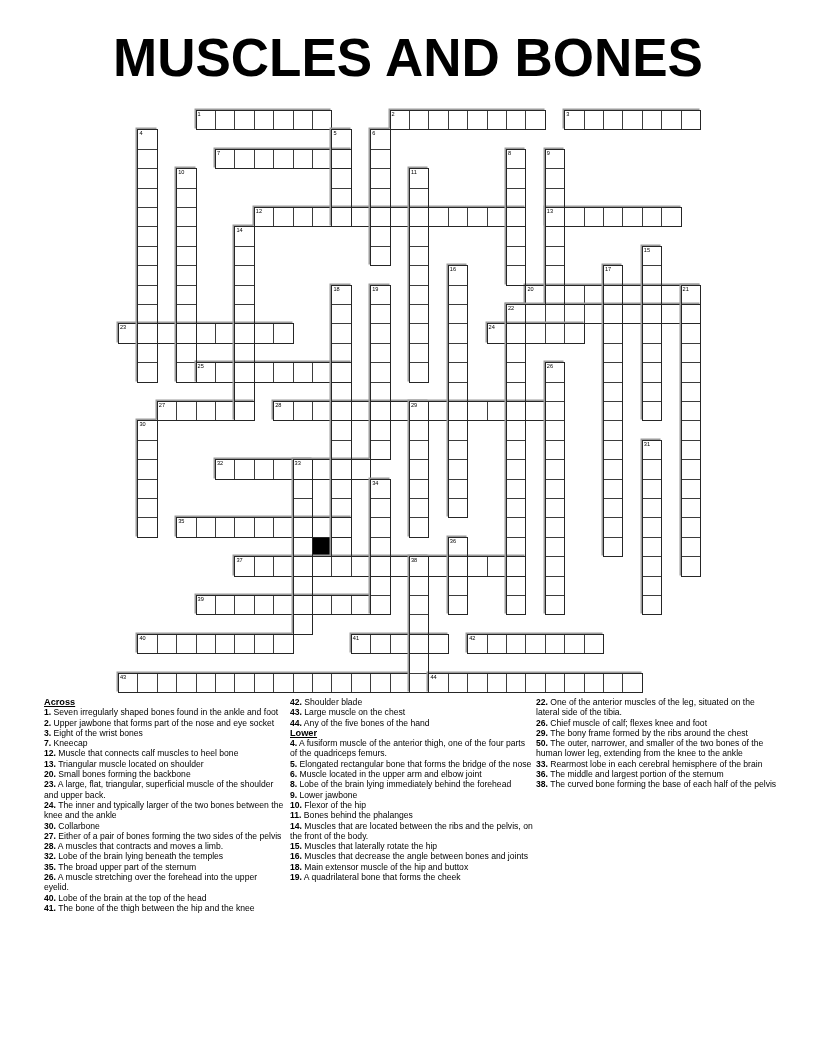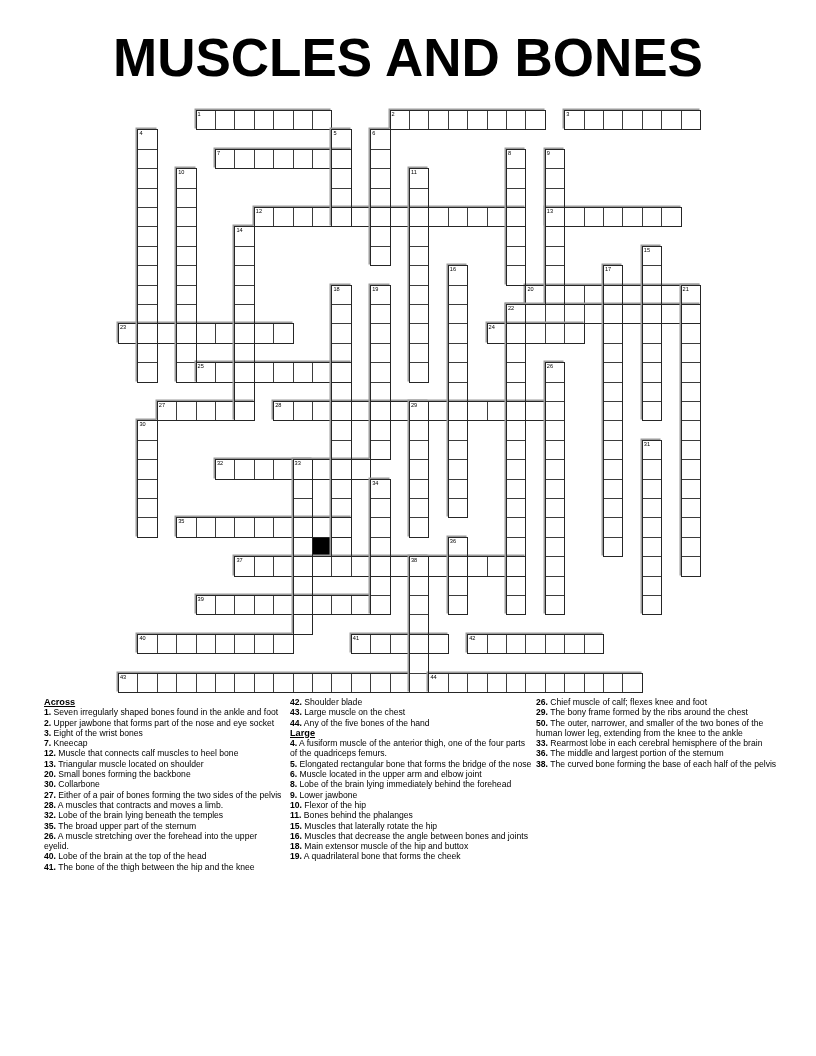--- a/index.html
+++ b/index.html
@@ -548,47 +548,51 @@
     </div>
   <div class="clues-col" style="left:44px;width:240px;">
       <div class="clue-header">Across</div>
       <div class="clue"><b>1.</b> Seven irregularly shaped bones found in the ankle and foot</div>
       <div class="clue"><b>2.</b> Upper jawbone that forms part of the nose and eye socket</div>
       <div class="clue"><b>3.</b> Eight of the wrist bones</div>
       <div class="clue"><b>7.</b> Kneecap</div>
       <div class="clue"><b>12.</b> Muscle that connects calf muscles to heel bone</div>
       <div class="clue"><b>13.</b> Triangular muscle located on shoulder</div>
       <div class="clue"><b>20.</b> Small bones forming the backbone</div>
+      <div class="clue"><b>23.</b> A large, flat, triangular, superficial muscle of the shoulder and upper back.</div>
+      <div class="clue"><b>24.</b> The inner and typically larger of the two bones between the knee and the ankle</div>
       <div class="clue"><b>30.</b> Collarbone</div>
       <div class="clue"><b>27.</b> Either of a pair of bones forming the two sides of the pelvis</div>
       <div class="clue"><b>28.</b> A muscles that contracts and moves a limb.</div>
       <div class="clue"><b>32.</b> Lobe of the brain lying beneath the temples</div>
       <div class="clue"><b>35.</b> The broad upper part of the sternum</div>
       <div class="clue"><b>26.</b> A muscle stretching over the forehead into the upper eyelid.</div>
       <div class="clue"><b>40.</b> Lobe of the brain at the top of the head</div>
       <div class="clue"><b>41.</b> The bone of the thigh between the hip and the knee</div>
     </div>
   <div class="clues-col" style="left:290px;width:244px;">
       <div class="clue"><b>42.</b> Shoulder blade</div>
       <div class="clue"><b>43.</b> Large muscle on the chest</div>
       <div class="clue"><b>44.</b> Any of the five bones of the hand</div>
-      <div class="clue-header">Large</div>
+      <div class="clue-header">Lower</div>
       <div class="clue"><b>4.</b> A fusiform muscle of the anterior thigh, one of the four parts of the quadriceps femurs.</div>
       <div class="clue"><b>5.</b> Elongated rectangular bone that forms the bridge of the nose</div>
       <div class="clue"><b>6.</b> Muscle located in the upper arm and elbow joint</div>
       <div class="clue"><b>8.</b> Lobe of the brain lying immediately behind the forehead</div>
       <div class="clue"><b>9.</b> Lower jawbone</div>
       <div class="clue"><b>10.</b> Flexor of the hip</div>
       <div class="clue"><b>11.</b> Bones behind the phalanges</div>
+      <div class="clue"><b>14.</b> Muscles that are located between the ribs and the pelvis, on the front of the body.</div>
       <div class="clue"><b>15.</b> Muscles that laterally rotate the hip</div>
       <div class="clue"><b>16.</b> Muscles that decrease the angle between bones and joints</div>
       <div class="clue"><b>18.</b> Main extensor muscle of the hip and buttox</div>
       <div class="clue"><b>19.</b> A quadrilateral bone that forms the cheek</div>
     </div>
   <div class="clues-col" style="left:536px;width:242px;">
+      <div class="clue"><b>22.</b> One of the anterior muscles of the leg, situated on the lateral side of the tibia.</div>
       <div class="clue"><b>26.</b> Chief muscle of calf; flexes knee and foot</div>
       <div class="clue"><b>29.</b> The bony frame formed by the ribs around the chest</div>
       <div class="clue"><b>50.</b> The outer, narrower, and smaller of the two bones of the human lower leg, extending from the knee to the ankle</div>
       <div class="clue"><b>33.</b> Rearmost lobe in each cerebral hemisphere of the brain</div>
       <div class="clue"><b>36.</b> The middle and largest portion of the sternum</div>
       <div class="clue"><b>38.</b> The curved bone forming the base of each half of the pelvis</div>
     </div>
 </div>
 
 </body></html>

